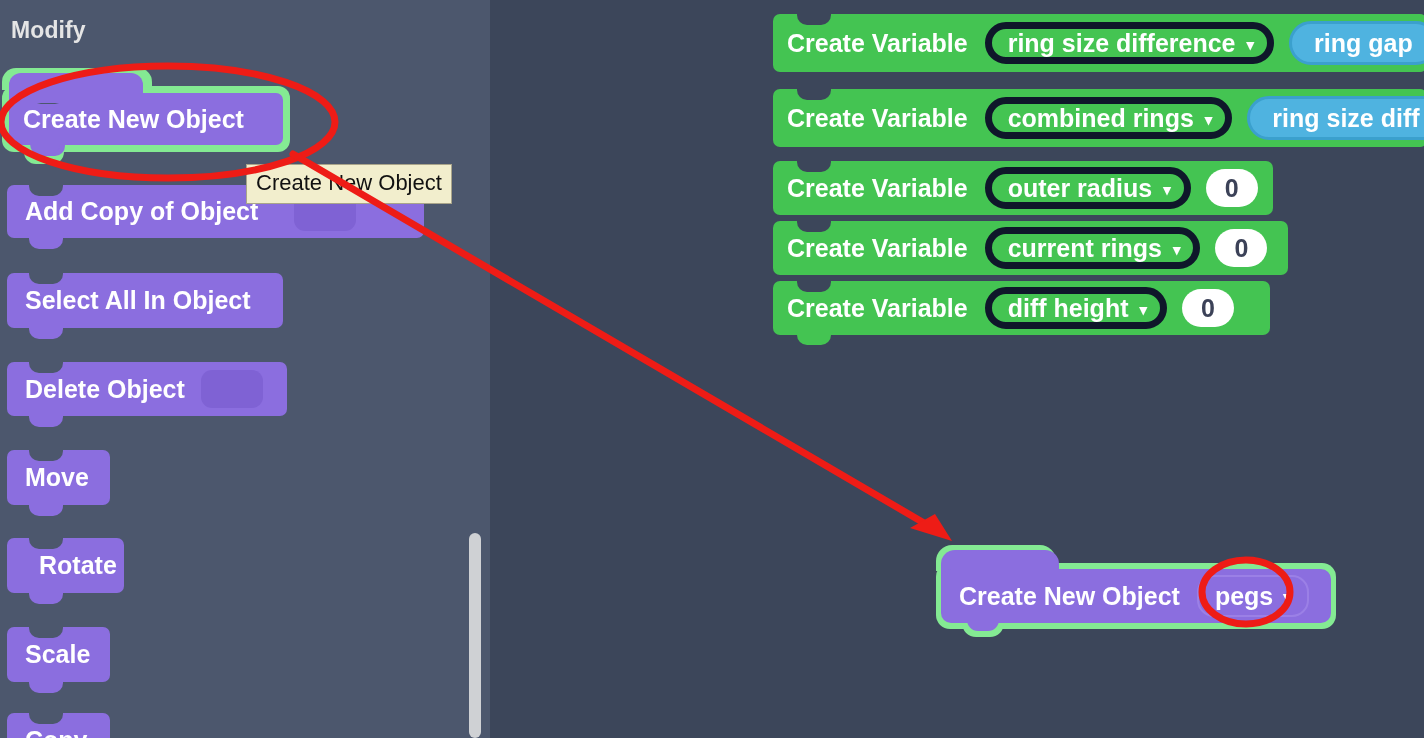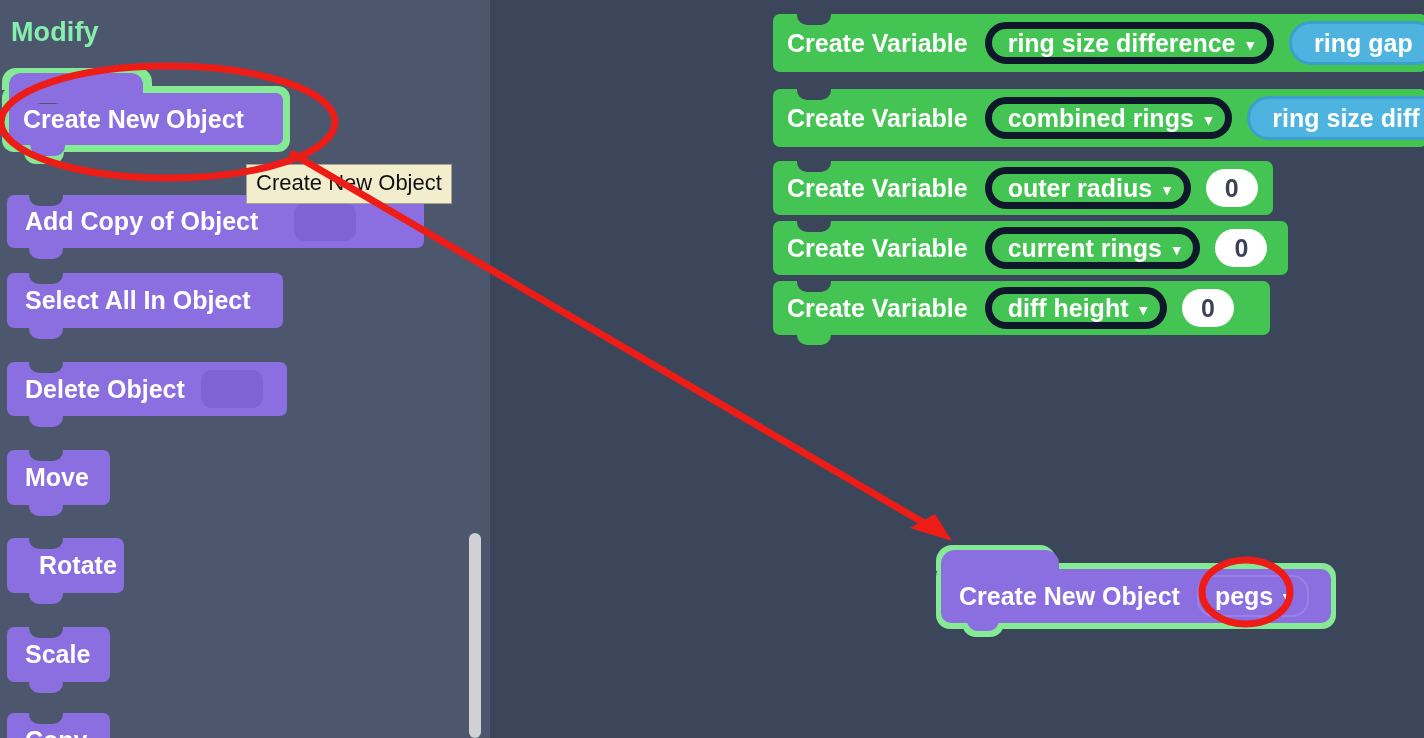--- a/index.html
+++ b/index.html
@@ -13,21 +13,21 @@
 
   
   .sidebar {
     position: absolute; left: 0; top: 0;
     width: 490px; height: 738px;
     background: #4c576d;
     overflow: hidden;
   }
   .sidebar-title {
     position: absolute; left: 11px; top: 17px;
-    font-size: 27px; font-weight: bold; color: #86efac;
+    font-size: 23px; font-weight: bold; color: #e5e5e5;
     letter-spacing: 0.1px;
   }
 
   
   .blk {
     position: absolute;
     background: #8b6edf;
     color: #ffffff;
     font-size: 25px; font-weight: bold;
     display: flex; align-items: center;
@@ -211,21 +211,21 @@
       <div class="hl-outline" style="left:22px; top:76px; width:40px; height:20px; border-radius:0 0 12px 12px;"></div>
 
       <div class="blk" style="left:7px; top:25px; width:274px; height:52px; padding-left:14px;">
         <span>Create New Object</span>
       </div>
 
       <div style="position:absolute; left:7px; top:5px; width:134px; height:30px; background:#8b6edf; border-radius:12px 12px 0 0;"></div>
       <div style="position:absolute; left:28px; top:72px; width:30px; height:14px; background:#8b6edf; border-radius:0 0 10px 10px;"></div>
     </div>
 
-    <div class="blk" style="left:7px; top:195px; width:417px; height:53px;gap:20px;">
+    <div class="blk" style="left:7px; top:185px; width:417px; height:53px;gap:20px;">
       <span>Add Copy of Object</span>
       <span class="slot"></span>
     </div>
 
     <div class="blk" style="left:7px; top:273px; width:276px; height:55px;align-items:center;">
       <span>Select All In Object</span>
     </div>
 
     <div class="blk" style="left:7px; top:362px; width:280px; height:54px;">
       <span>Delete Object</span>

